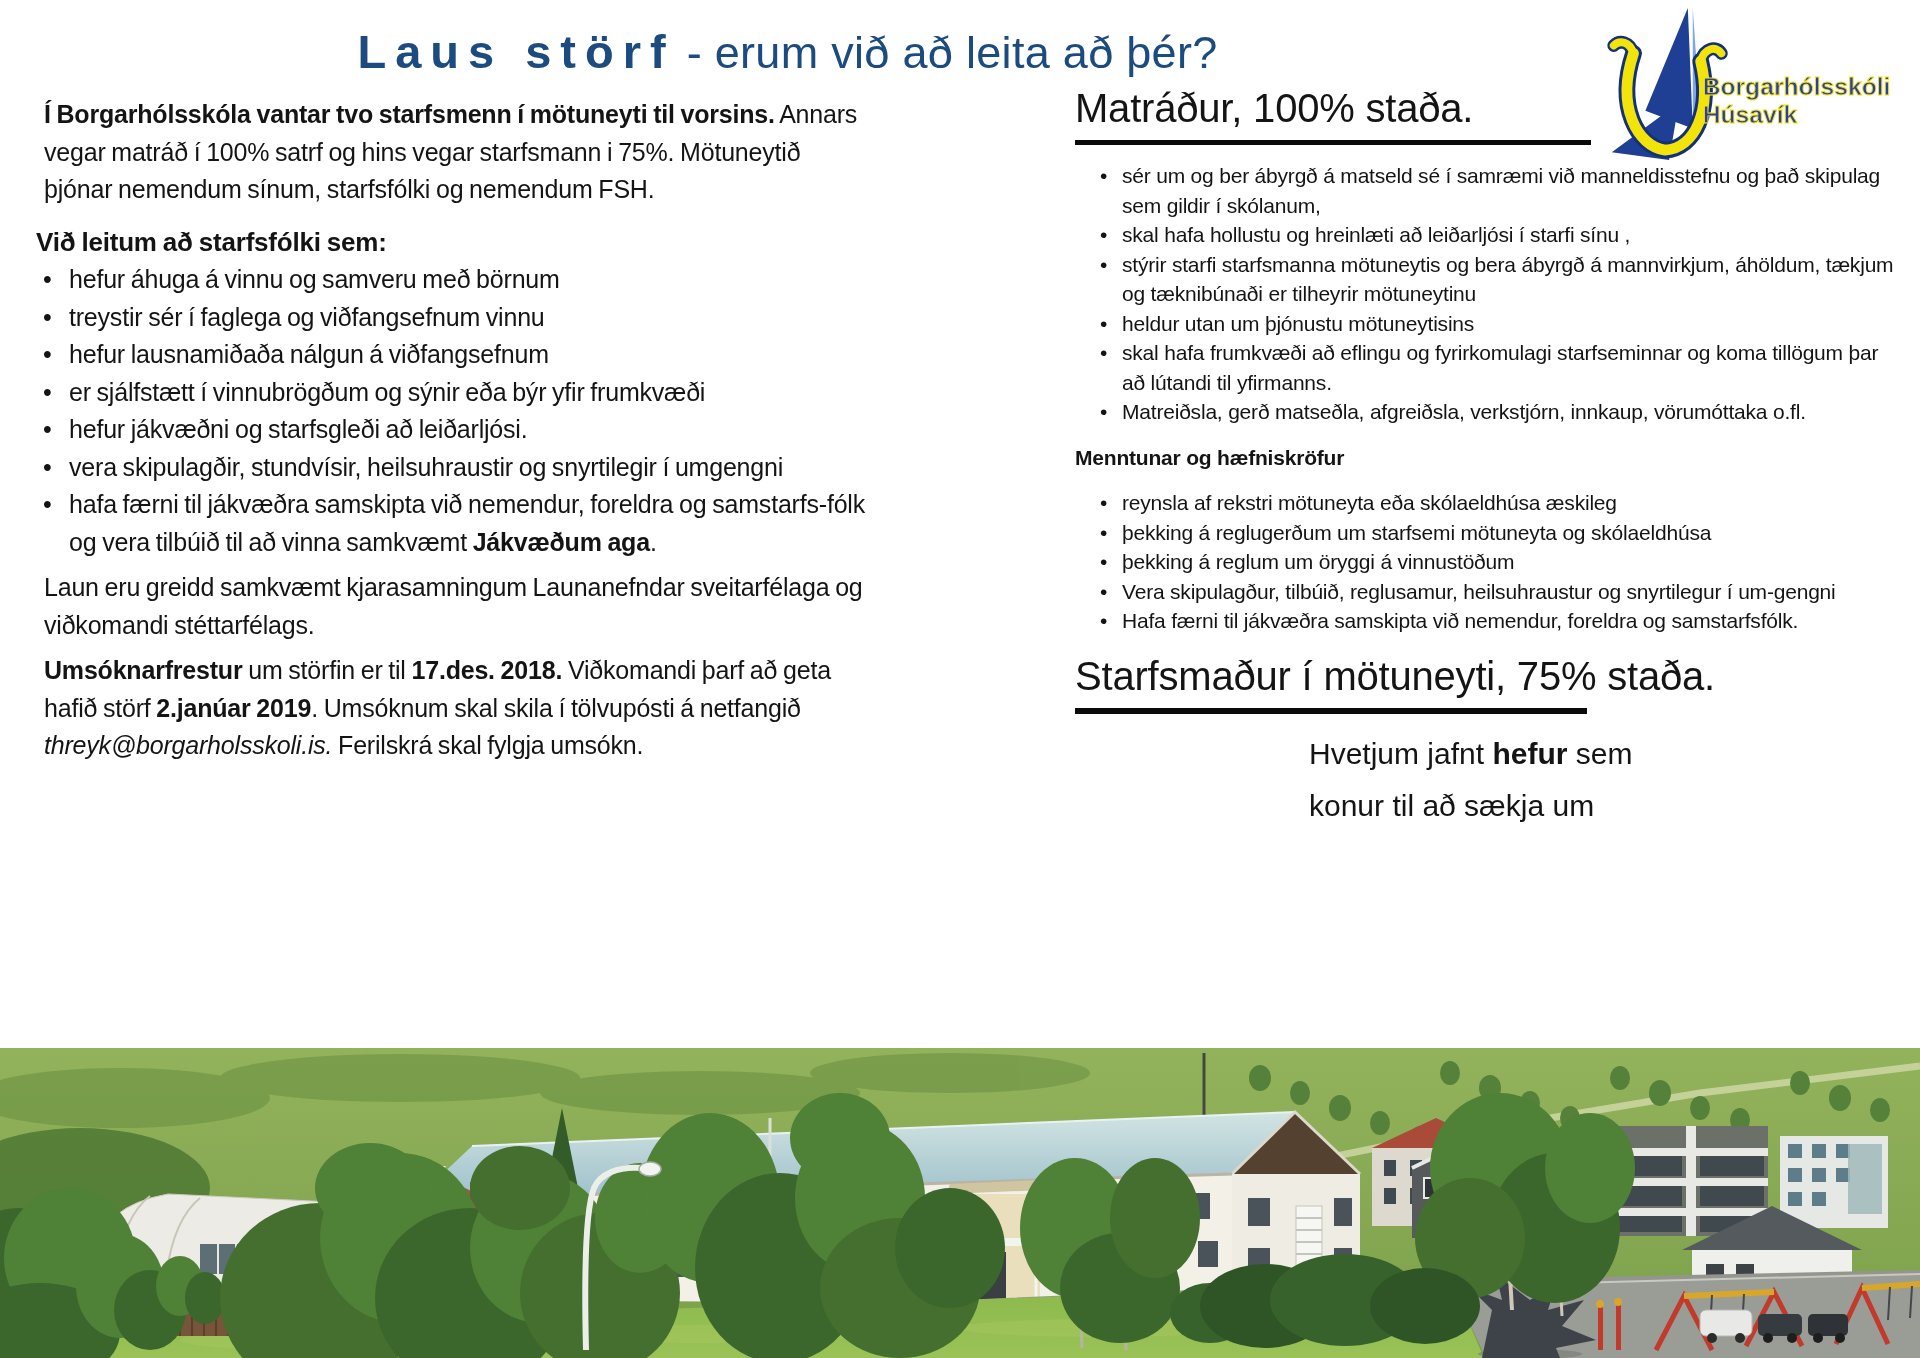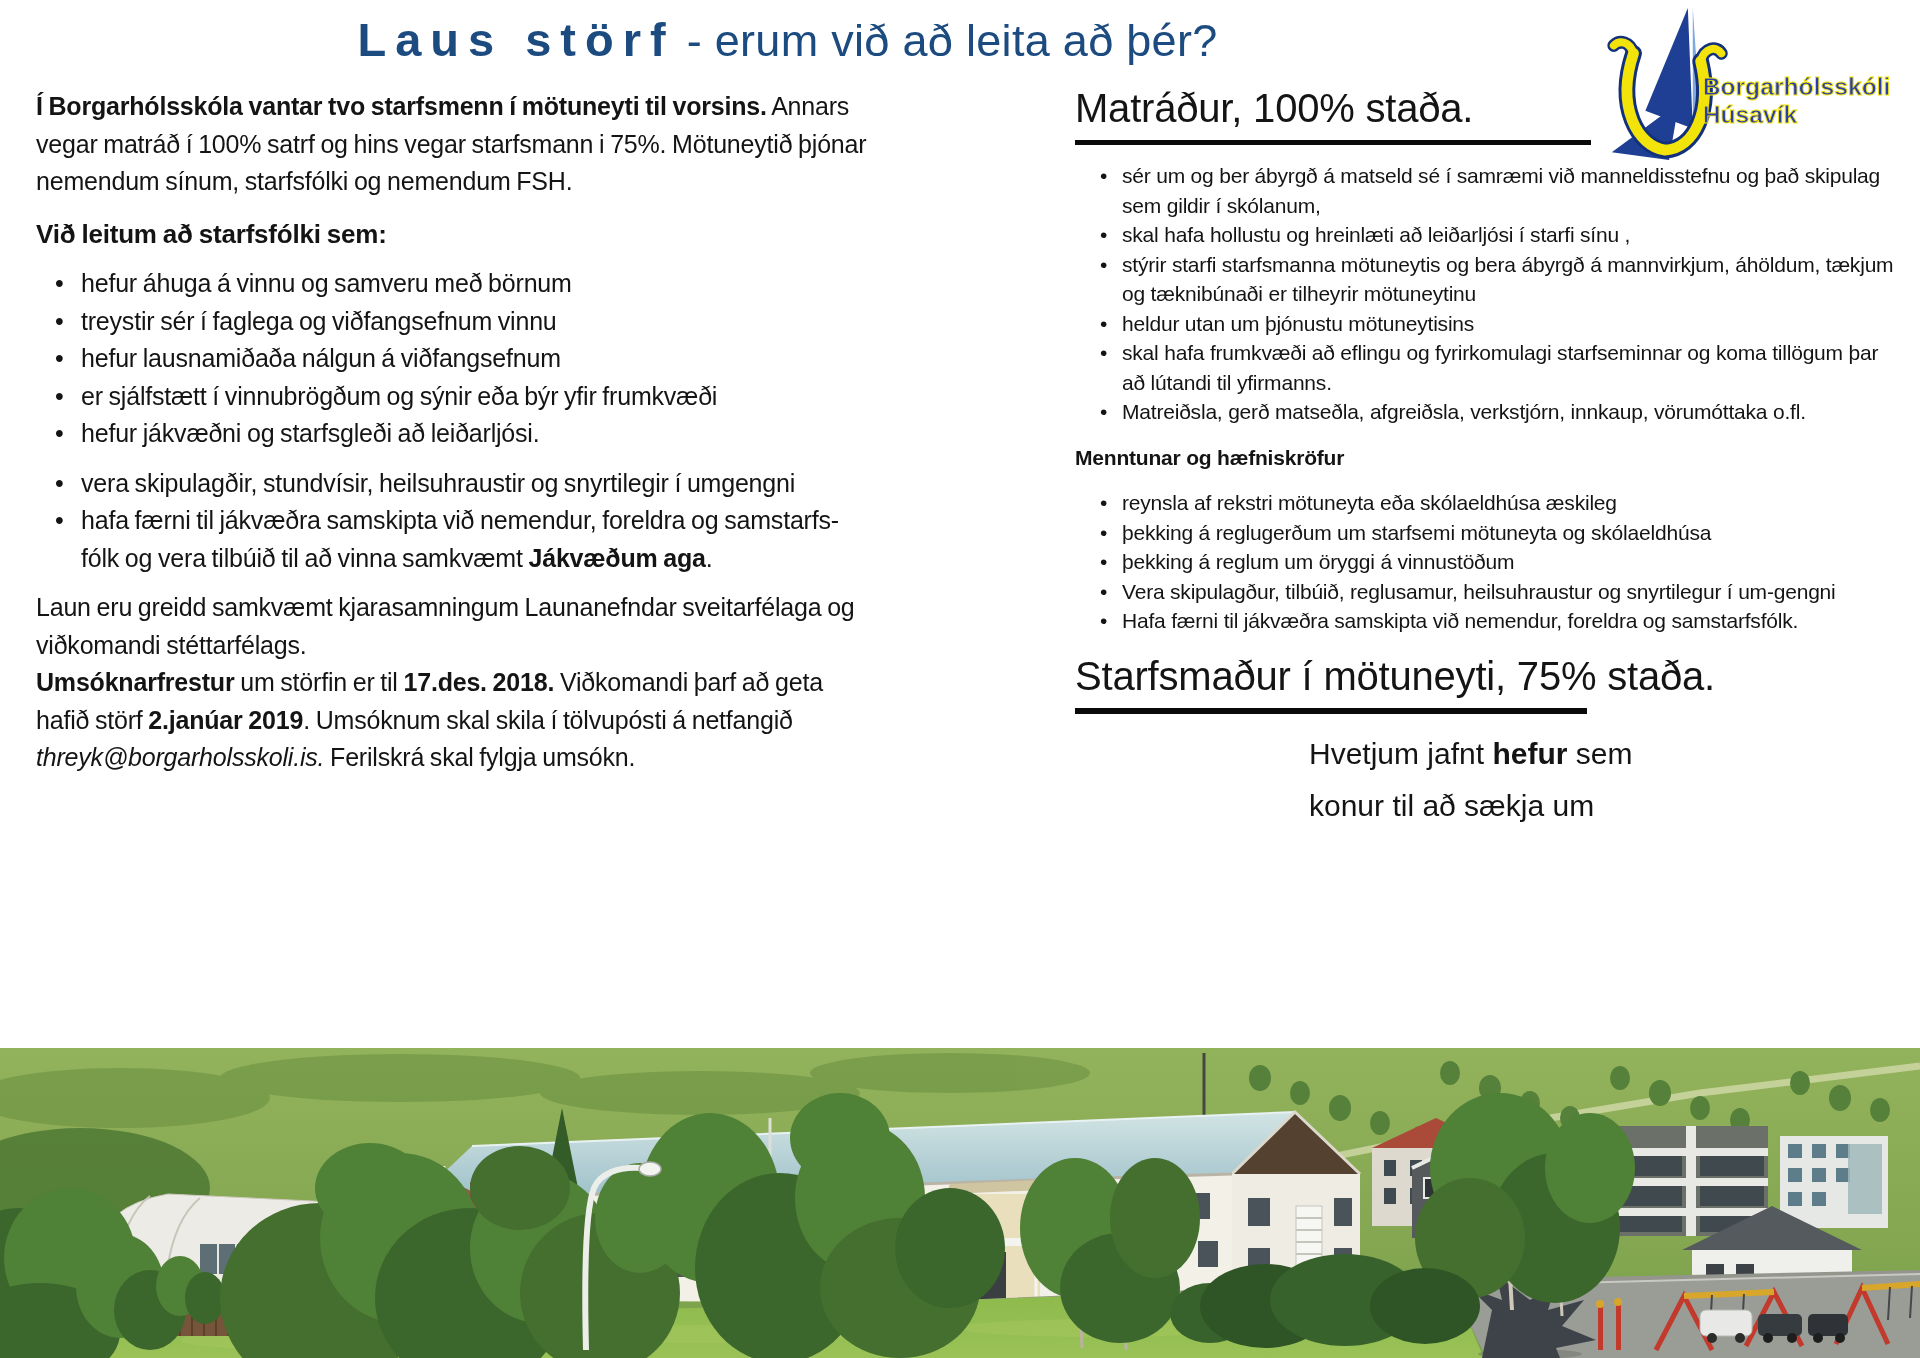--- a/index.html
+++ b/index.html
@@ -1,32 +1,32 @@
 <!DOCTYPE html>
 <html><head>
 <meta charset="utf-8">
 <style>
   html,body { margin:0; padding:0; background:#e7e7e7; }
   .page {
     position:relative; width:1920px; height:1358px; background:#ffffff;
     overflow:hidden; font-family:"Liberation Sans", sans-serif; color:#141414;
   }
   
-  .title-row { position:absolute; top:12px; left:0; width:1575px; text-align:center; color:#1c4b80; white-space:nowrap; }
+  .title-row { position:absolute; top:24px; left:0; width:1575px; text-align:center; color:#1c4b80; white-space:nowrap; }
   .t-main { font-size:47px; font-weight:bold; letter-spacing:9px; }
   .t-sub  { font-size:45px; font-weight:400; margin-left:12px; letter-spacing:0.3px; }
   
   .logo { position:absolute; top:4px; left:1588px; width:330px; height:158px; }
   .logo text { font-family:"Liberation Sans", sans-serif; }
   
   .col-left { position:absolute; top:88px; left:36px; width:838px;
               font-size:25px; line-height:37.5px; letter-spacing:-0.2px; word-spacing:-1px; }
-  .col-left p { margin:0; }
+  .col-left p { margin:8px; }
   .col-left h3 { font-size:26px; line-height:37.5px; margin:15px 0 0; }
-  .big-list { list-style:none; margin:12px; padding:0; }
+  .big-list { list-style:none; margin:0; padding:0; }
   .big-list li { position:relative; padding-left:33px; }
   .big-list li::before { content:"\2022"; position:absolute; left:7px; top:0; }
   .em { font-style:italic; }
   
   .col-right { position:absolute; top:84px; left:1075px; width:845px; letter-spacing:-0.2px; }
   .col-right h2 { font-size:40px; line-height:48px; margin:0; font-weight:400; white-space:nowrap; }
   .col-right h2 b { font-weight:normal; }
   .rule { background:#0a0a0a; margin:8px 0 14px; }
   .rule1 { width:516px; height:5px; }
   .rule2 { width:512px; height:6px; margin-bottom:10px; }

